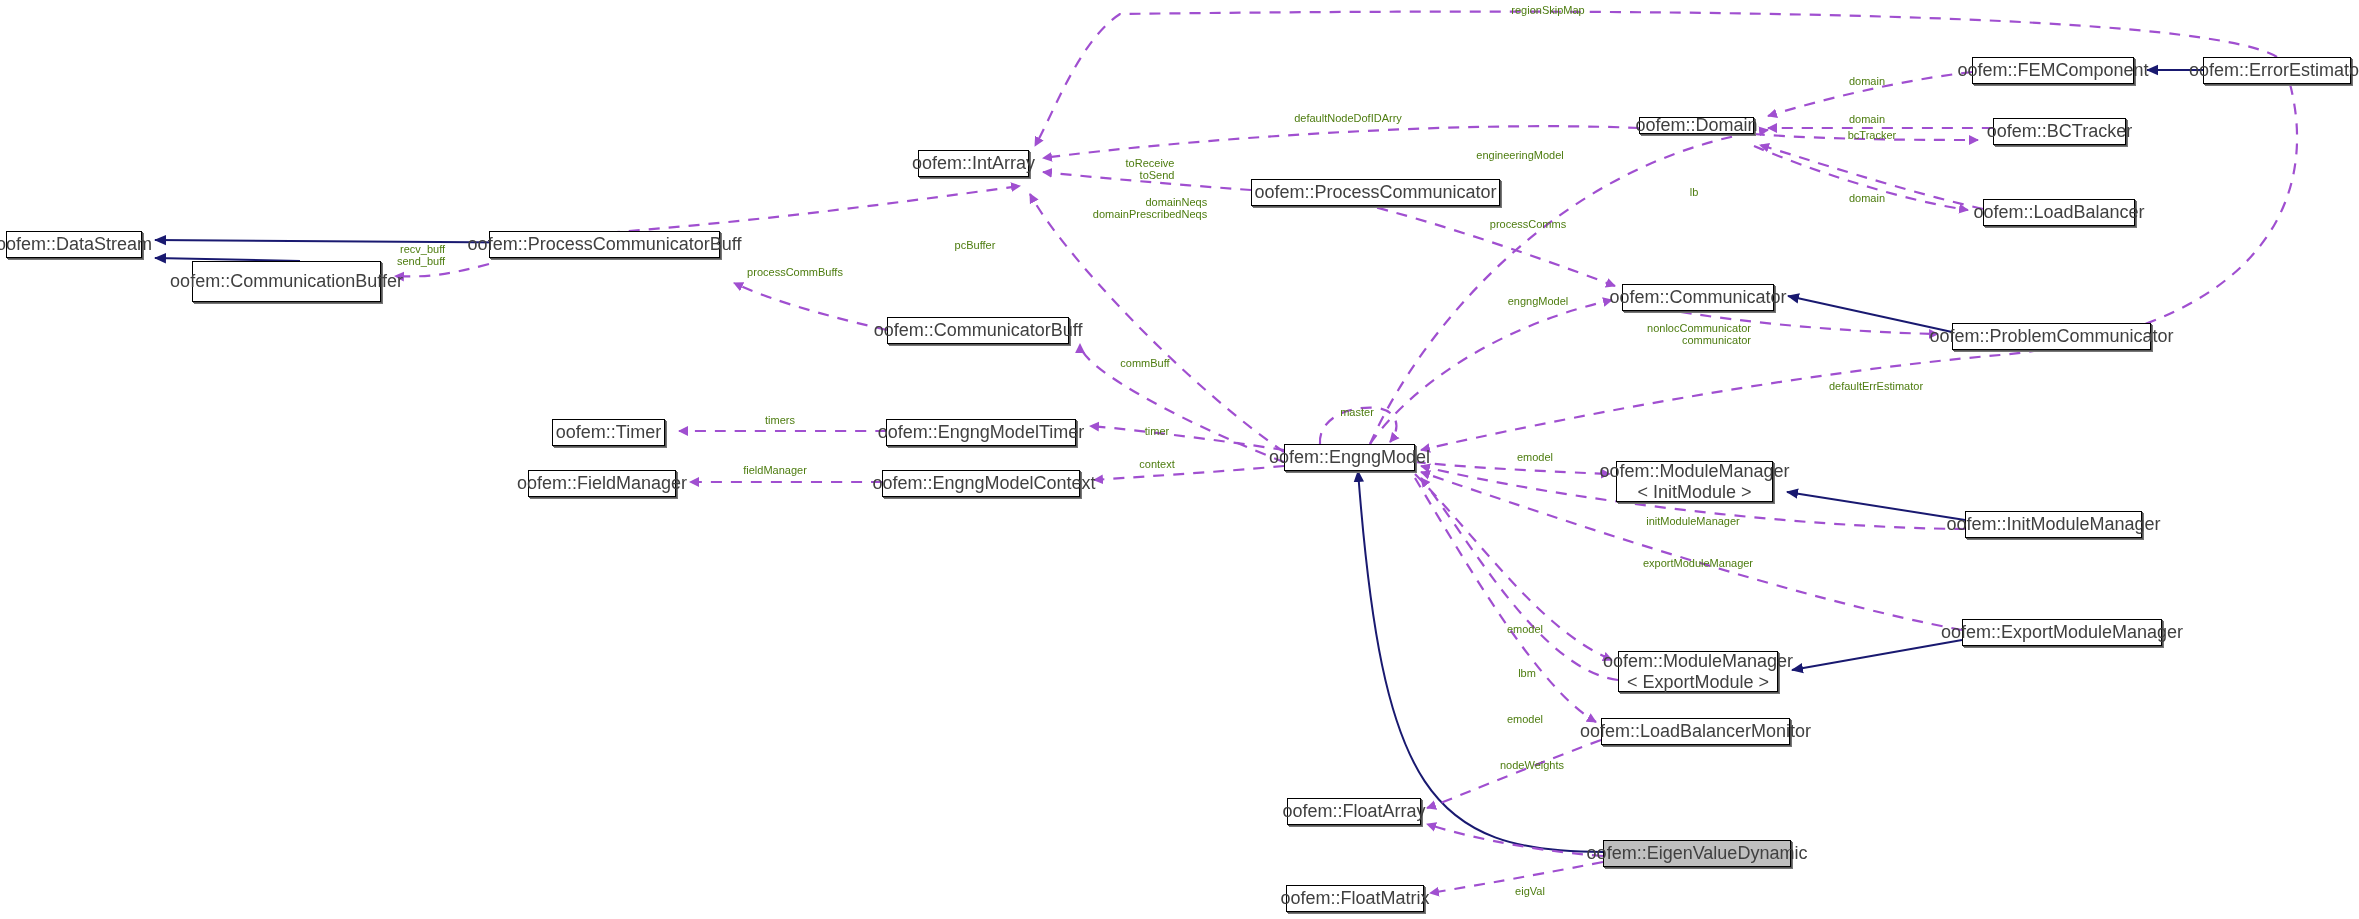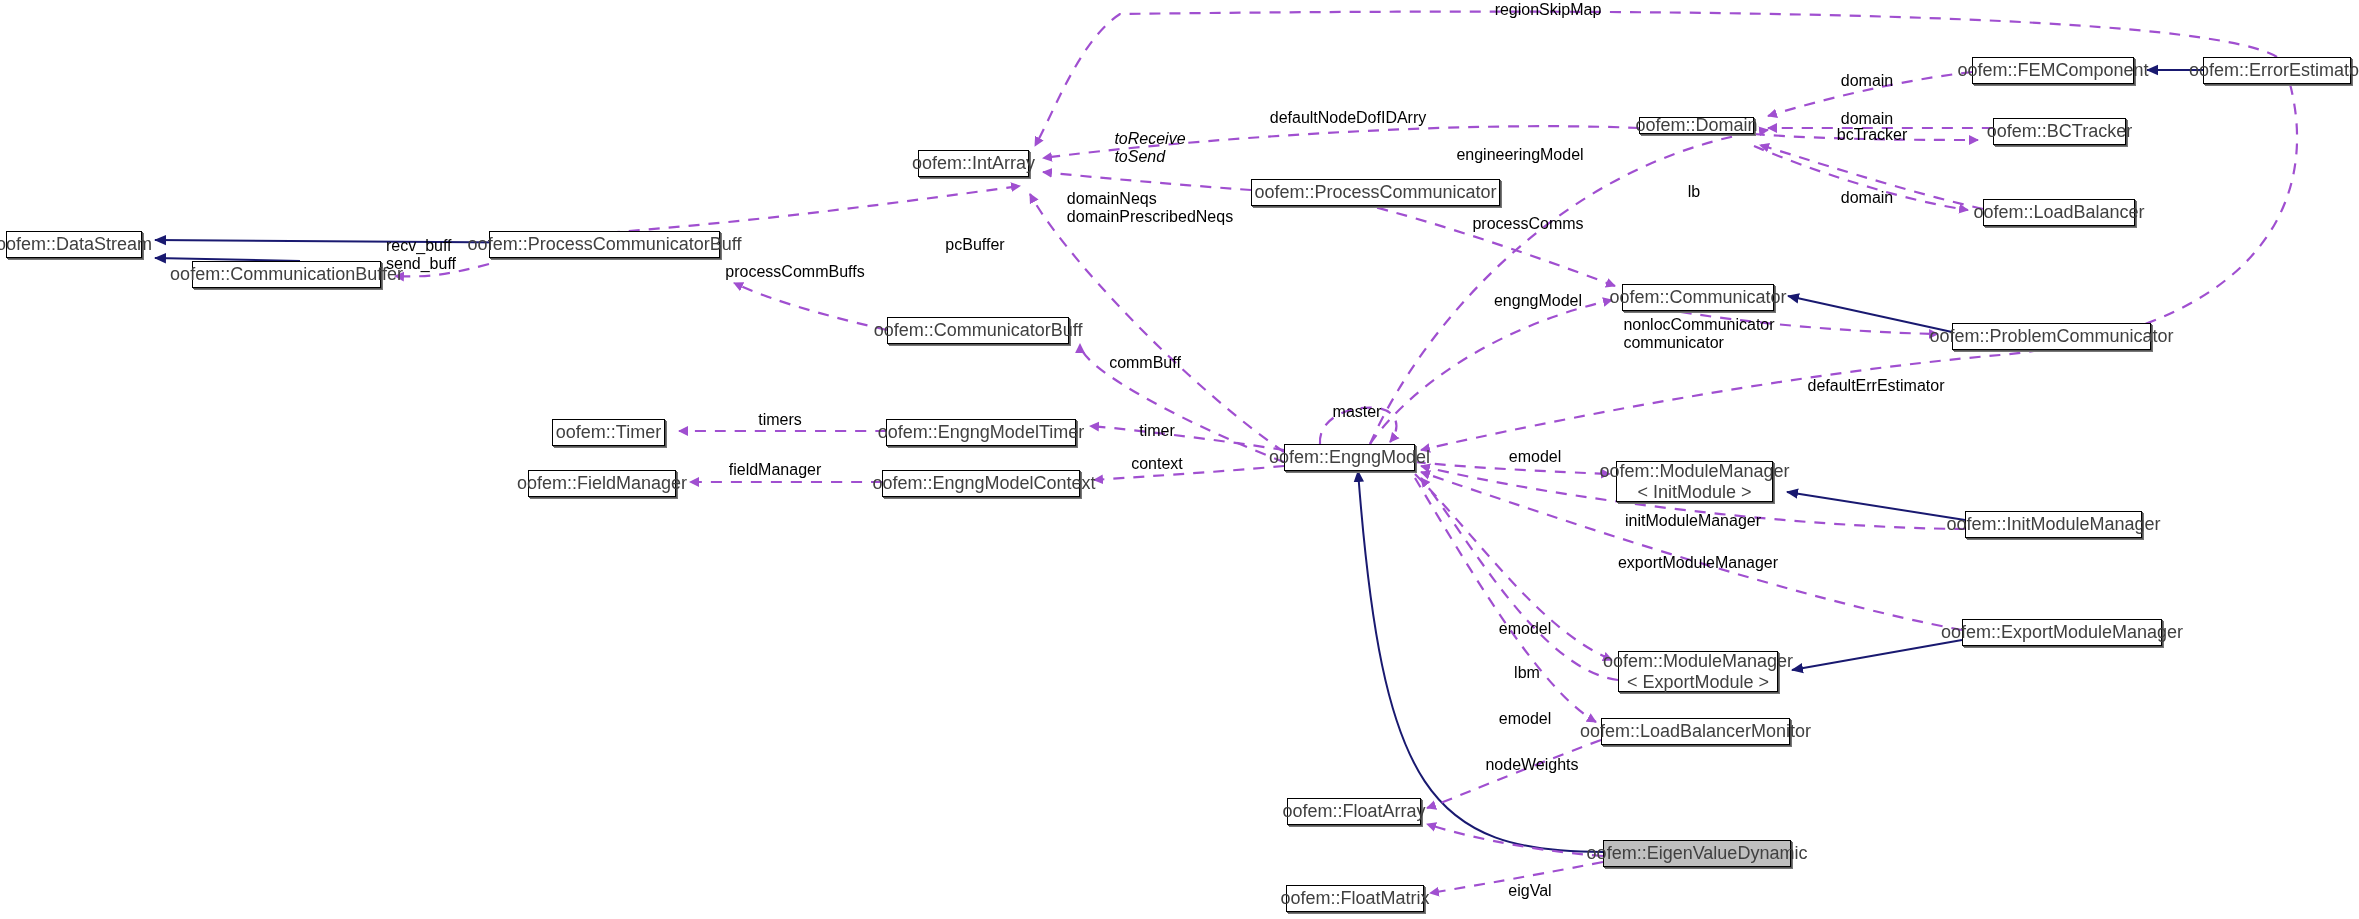--- a/index.html
+++ b/index.html
@@ -41,24 +41,24 @@
   }
   .node.highlight {
     background: #bfbfbf;
   }
   .node .nlabel {
     display: block;
     white-space: pre;
   }
   .edge-label {
     position: absolute;
-    font-size: 16px;
-    color: #000000;
+    font-size: 11px;
+    color: #4d7c0f;
     white-space: pre;
-    text-align: left;
+    text-align: right;
     z-index: 4;
     line-height: 1.12;
     transform: translate(-50%, -50%);
   }
 </style>
 </head>
 <body>
 
 <div id="canvas">
 
@@ -124,21 +124,21 @@
 
       <path d="M1601,740 C1520,770 1450,800 1427,808" marker-end="url(#ahUse)"></path>
 
       <path d="M1603,856 C1520,850 1450,832 1427,824" marker-end="url(#ahUse)"></path>
       <path d="M1603,862 C1520,878 1450,890 1430,893" marker-end="url(#ahUse)"></path>
     </g>
   </svg>
 
   <div id="nodes">
       <div class="node" style="left: 6px; top: 231px; width: 136px; height: 27px;"><span class="nlabel">oofem::DataStream</span></div>
-      <div class="node" style="left: 192px; top: 261px; width: 189px; height: 27px;"><span class="nlabel">oofem::CommunicationBuffer</span></div>
+      <div class="node" style="left: 192px; top: 261px; width: 189px; height: 41px;"><span class="nlabel">oofem::CommunicationBuffer</span></div>
       <div class="node" style="left: 489px; top: 231px; width: 231px; height: 27px;"><span class="nlabel">oofem::ProcessCommunicatorBuff</span></div>
       <div class="node" style="left: 887px; top: 317px; width: 182px; height: 27px;"><span class="nlabel">oofem::CommunicatorBuff</span></div>
       <div class="node" style="left: 918px; top: 150px; width: 111px; height: 27px;"><span class="nlabel">oofem::IntArray</span></div>
       <div class="node" style="left: 1251px; top: 179px; width: 249px; height: 27px;"><span class="nlabel">oofem::ProcessCommunicator</span></div>
       <div class="node" style="left: 552px; top: 419px; width: 113px; height: 27px;"><span class="nlabel">oofem::Timer</span></div>
       <div class="node" style="left: 528px; top: 470px; width: 148px; height: 27px;"><span class="nlabel">oofem::FieldManager</span></div>
       <div class="node" style="left: 886px; top: 419px; width: 190px; height: 27px;"><span class="nlabel">oofem::EngngModelTimer</span></div>
       <div class="node" style="left: 882px; top: 470px; width: 198px; height: 27px; padding-left: 6px;"><span class="nlabel">oofem::EngngModelContext</span></div>
       <div class="node" style="left: 1284px; top: 444px; width: 131px; height: 27px;"><span class="nlabel">oofem::EngngModel</span></div>
       <div class="node" style="left: 1639px; top: 117px; width: 115px; height: 17px;"><span class="nlabel">oofem::Domain</span></div>
@@ -155,21 +155,21 @@
       <div class="node" style="left: 1618px; top: 651px; width: 160px; height: 41px;"><span class="nlabel">oofem::ModuleManager
 &lt; ExportModule &gt;</span></div>
       <div class="node" style="left: 1601px; top: 718px; width: 189px; height: 27px;"><span class="nlabel">oofem::LoadBalancerMonitor</span></div>
       <div class="node" style="left: 1287px; top: 798px; width: 134px; height: 27px;"><span class="nlabel">oofem::FloatArray</span></div>
       <div class="node highlight" style="left: 1603px; top: 840px; width: 188px; height: 27px;"><span class="nlabel">oofem::EigenValueDynamic</span></div>
       <div class="node" style="left: 1286px; top: 885px; width: 138px; height: 27px;"><span class="nlabel">oofem::FloatMatrix</span></div>
     </div>
   <div id="labels">
       <div class="edge-label" style="left: 1548px; top: 10px;">regionSkipMap</div>
       <div class="edge-label" style="left: 1348px; top: 118px;">defaultNodeDofIDArry</div>
-      <div class="edge-label" style="left: 1150px; top: 148px; font-style: italic;">toReceive
+      <div class="edge-label" style="left: 1150px; top: 169px;">toReceive
 toSend</div>
       <div class="edge-label" style="left: 1150px; top: 208px;">domainNeqs
 domainPrescribedNeqs</div>
       <div class="edge-label" style="left: 975px; top: 245px;">pcBuffer</div>
       <div class="edge-label" style="left: 421px; top: 255px;">recv_buff
 send_buff</div>
       <div class="edge-label" style="left: 795px; top: 272px;">processCommBuffs</div>
       <div class="edge-label" style="left: 1145px; top: 363px;">commBuff</div>
       <div class="edge-label" style="left: 1520px; top: 155px;">engineeringModel</div>
       <div class="edge-label" style="left: 1867px; top: 81px;">domain</div>

